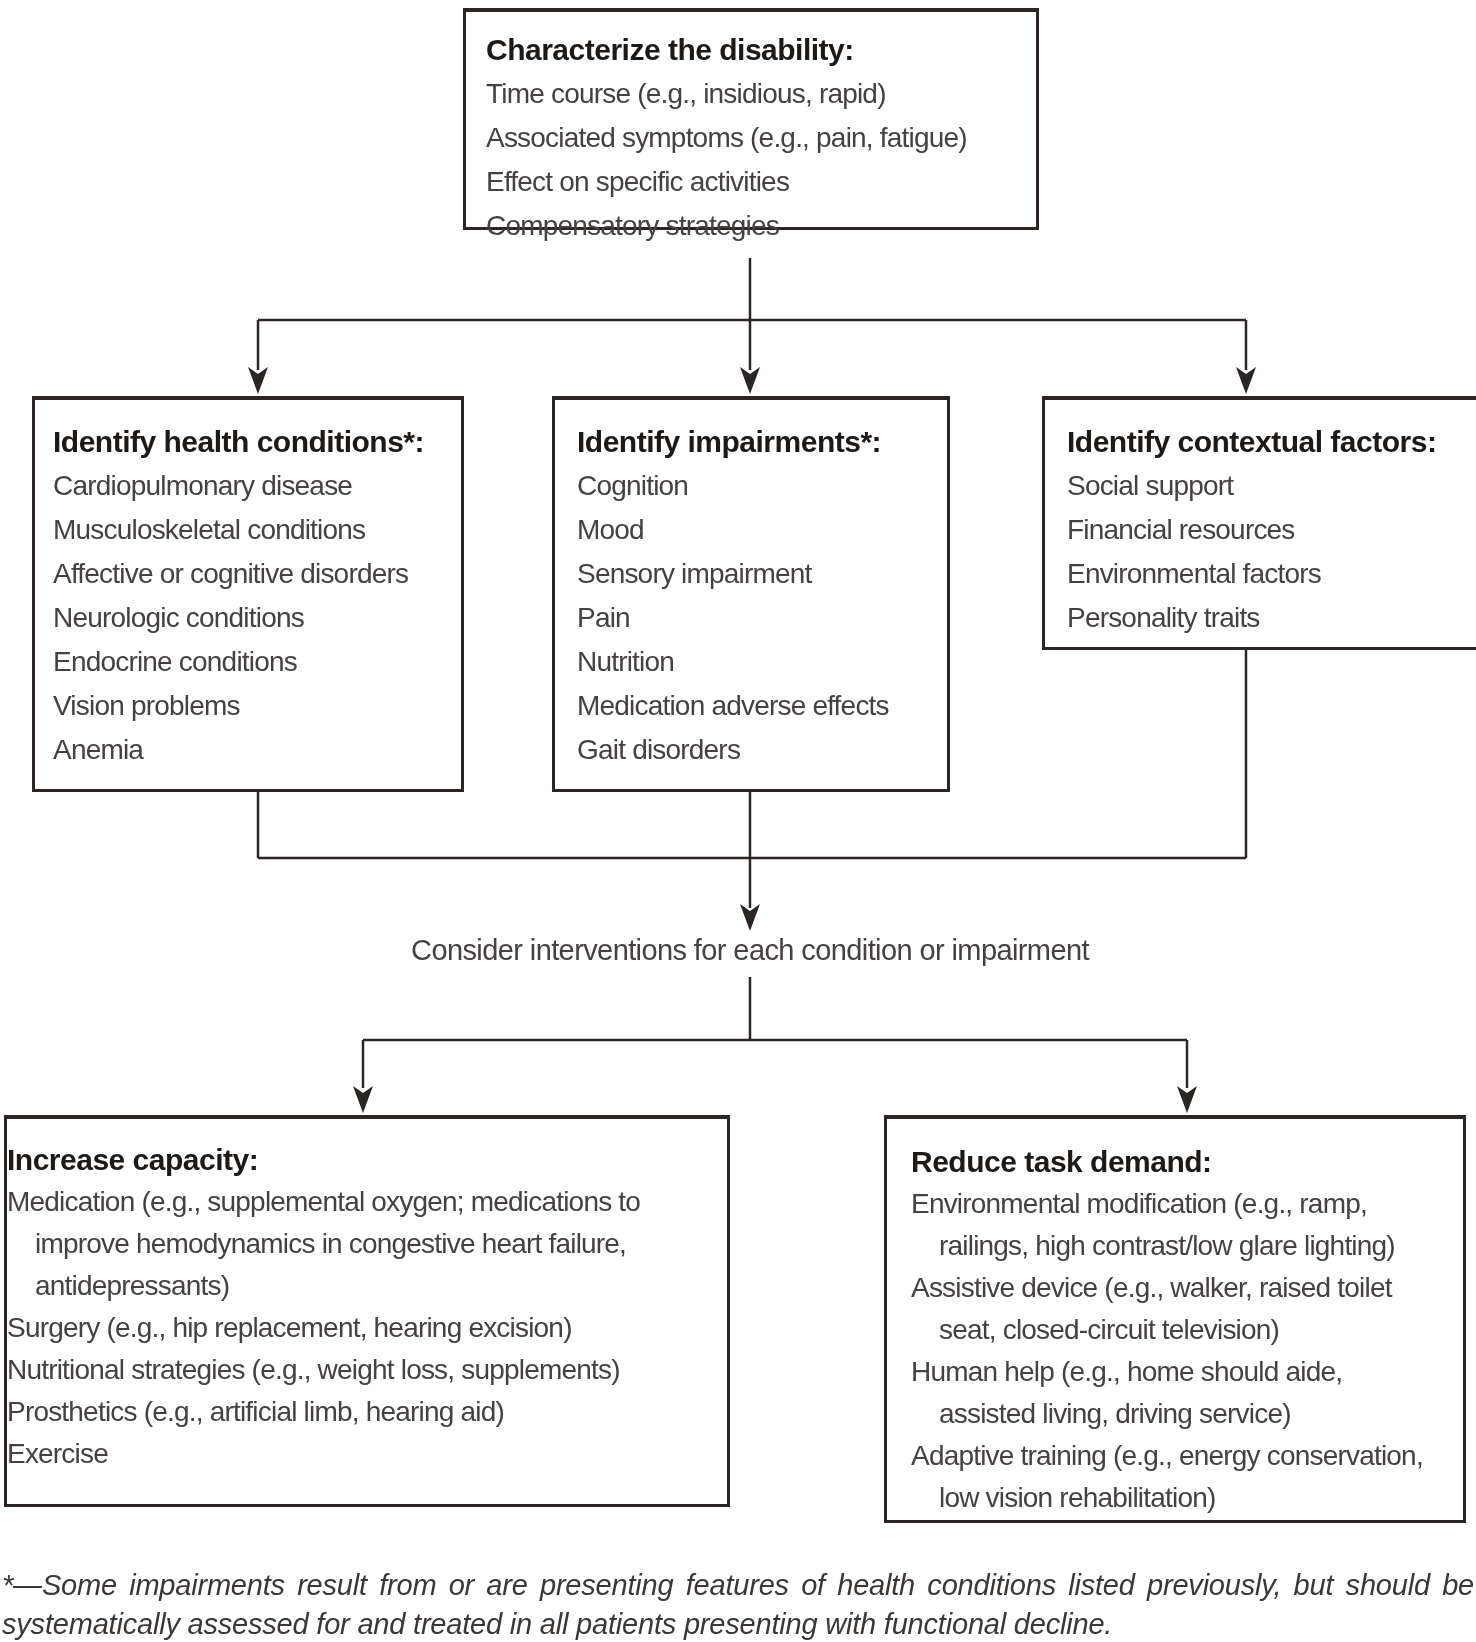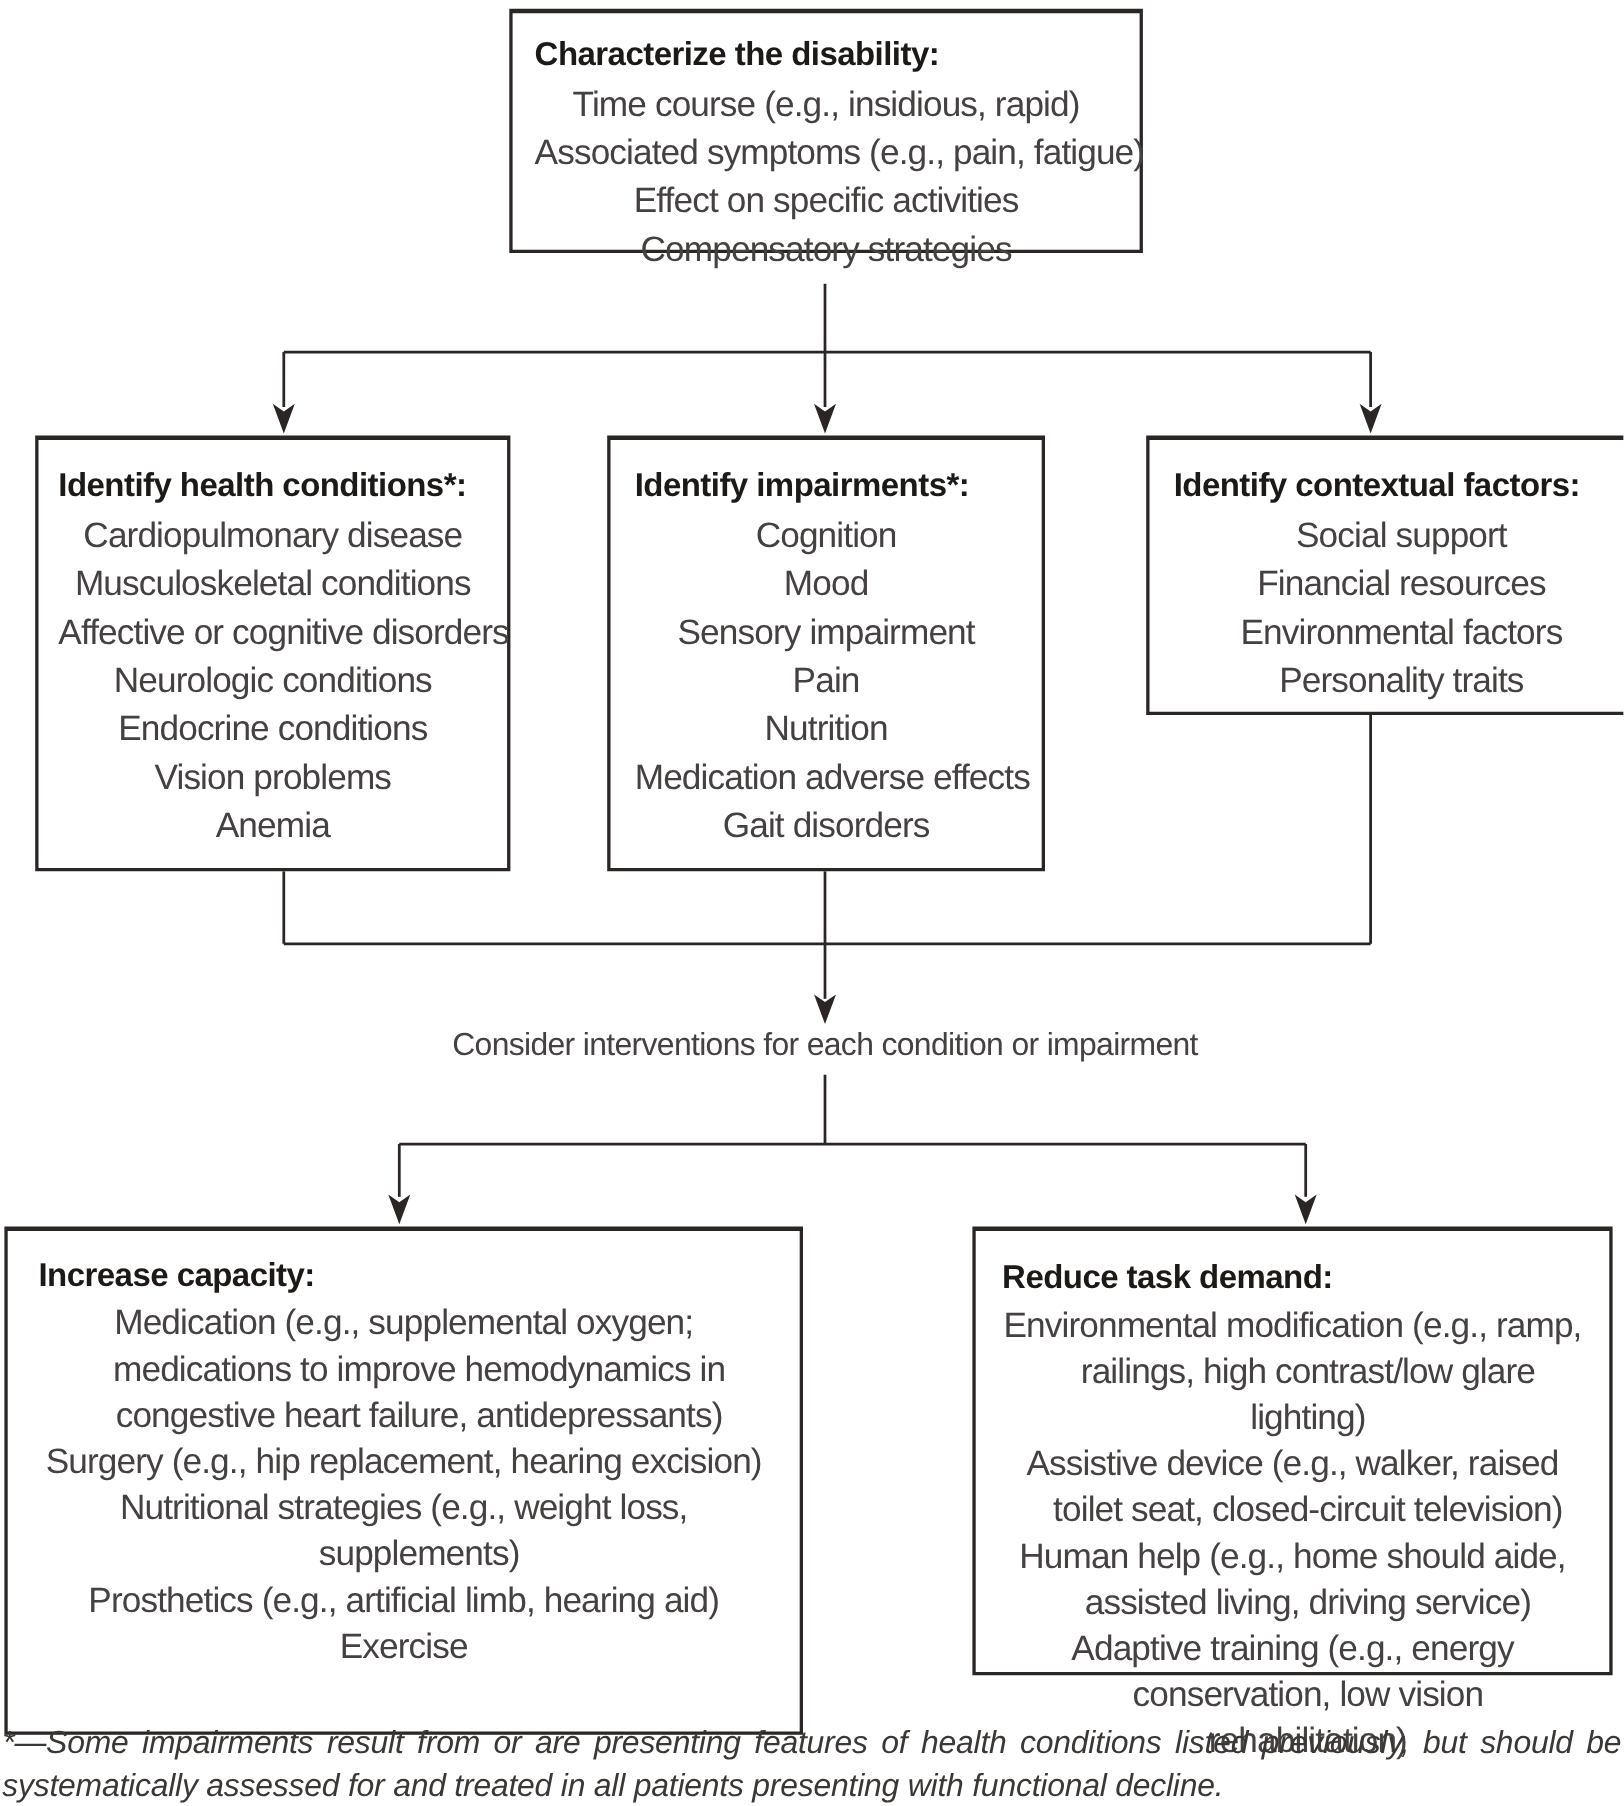--- a/index.html
+++ b/index.html
@@ -21,34 +21,34 @@
     border:3px solid var(--line);
     border-top-width:4px;
     background:#fff;
     box-sizing:border-box;
   }
   .box-title{
     font-size:30px;font-weight:bold;letter-spacing:-0.5px;
     color:var(--title);line-height:44px;white-space:nowrap;
   }
   .box-item{
-    font-size:32px;letter-spacing:-0.8px;
-    color:var(--body);line-height:44px;white-space:nowrap;text-align:center;
+    font-size:28px;letter-spacing:-0.8px;
+    color:var(--body);line-height:44px;white-space:nowrap;
   }
   
   .bottombox .box-title{line-height:42px;}
   .bottombox .box-item{
     white-space:normal;line-height:42px;
     padding-left:28px;text-indent:-28px;
   }
   #box-top   {left:463px;top:8px;   width:576px;height:222px;padding:16px 20px;}
   #box-health{left:32px; top:396px; width:432px;height:396px;padding:20px 18px;}
   #box-impair{left:552px;top:396px; width:398px;height:396px;padding:20px 22px;}
   #box-context{left:1042px;top:396px;width:464px;height:254px;padding:20px 22px;}
-  #box-capacity{left:4px;  top:1115px;width:726px;height:462px;padding:20px 28px;}
+  #box-capacity{left:4px;  top:1115px;width:726px;height:392px;padding:20px 0;}
   #box-reduce {left:884px; top:1115px;width:582px;height:408px;padding:22px 24px;}
   #connector-label{
     position:absolute;left:750px;top:930px;transform:translateX(-50%);
     font-size:29px;letter-spacing:-0.6px;color:var(--body);
     white-space:nowrap;line-height:40px;
   }
   #footnote{
     position:absolute;left:2px;top:1566px;width:1472px;
     font-size:29px;font-style:italic;letter-spacing:-0.2px;
     color:#3b3735;line-height:39px;text-align:justify;

